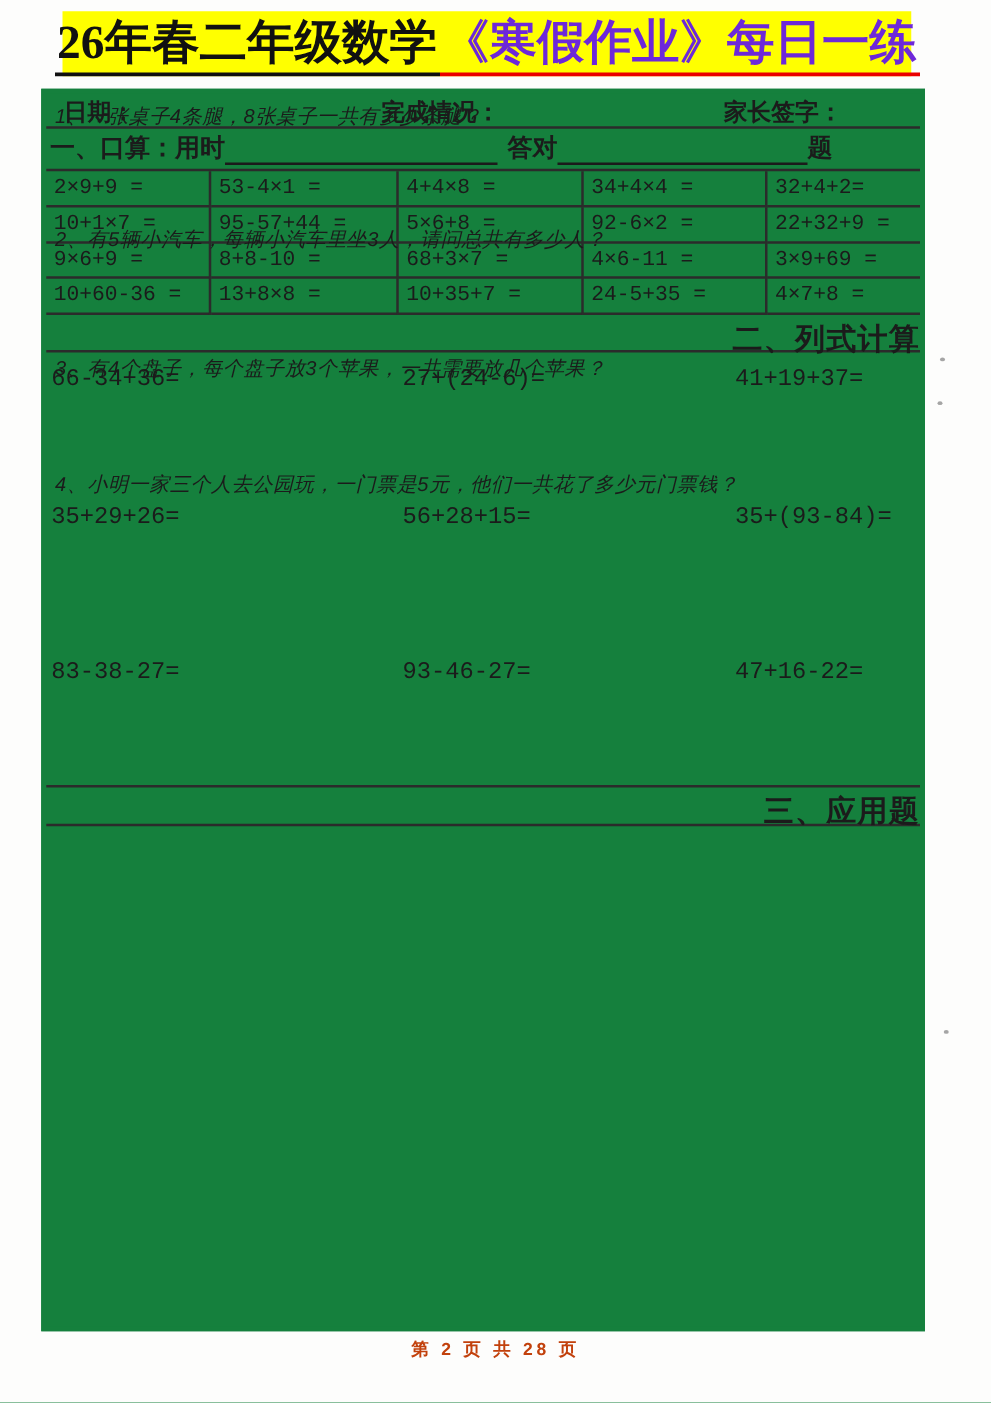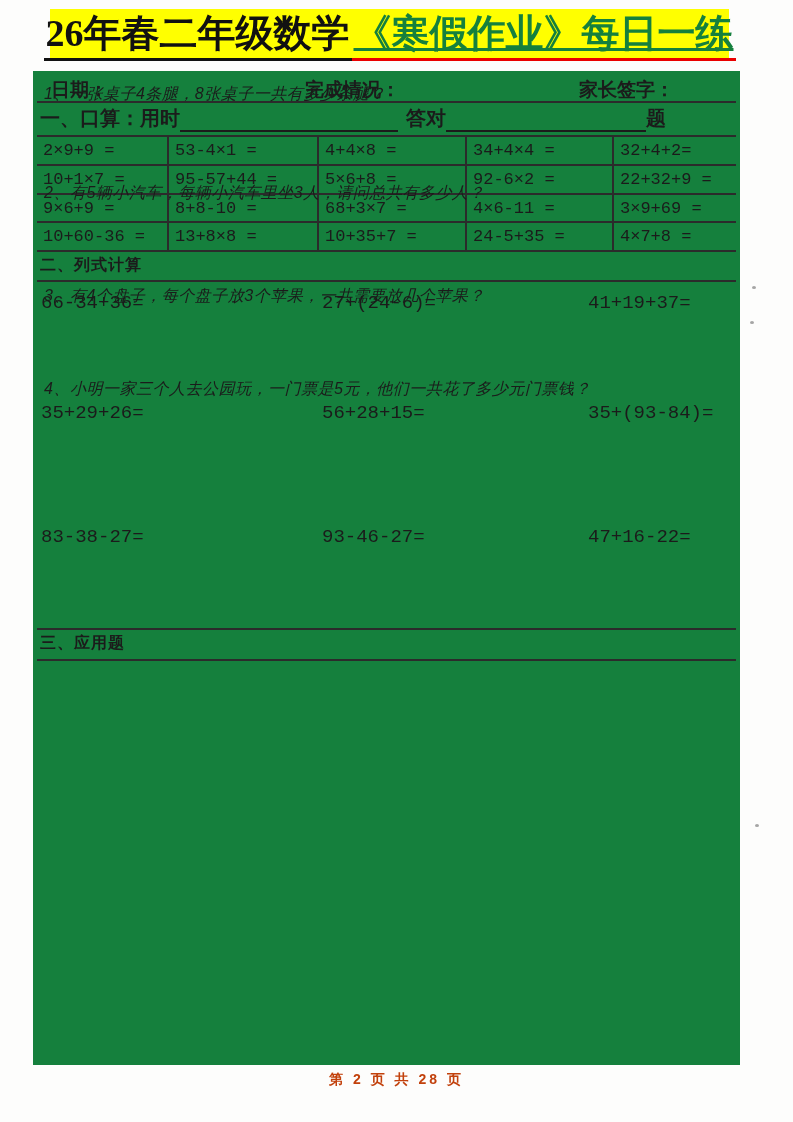--- a/index.html
+++ b/index.html
@@ -10,21 +10,21 @@
   }
   
   .banner{
     position:absolute;left:50px;top:9px;width:679px;height:52px;
     background:#ffff00;display:flex;justify-content:center;align-items:flex-start;
     font-family:"Liberation Serif","DejaVu Serif",serif;
     font-size:38px;font-weight:bold;white-space:nowrap;
   }
   .banner .part{display:flex;align-items:center;height:100%;box-sizing:border-box;padding:0 2px;}
   .banner .t-black{color:#111;border-bottom:3px solid #111;}
-  .banner .t-red{color:#15803d;border-bottom:3px solid #ea0000;text-decoration:underline;}
+  .banner .t-red{color:#6d28d9;border-bottom:3px solid #ea0000;}
   
   .sheet{
     position:absolute;left:33px;top:71px;width:707px;height:994px;
     box-sizing:border-box;border:4px solid #15803d;background:#15803d;
   }
   .rowline{border-bottom:2px solid #2b2b2b;box-sizing:border-box;position:relative;}
   
   .info-row{height:28px;font-weight:bold;font-size:19px;}
   .info-row .lbl{position:absolute;top:2px;}
   .info-row .date{left:14px;}
@@ -46,21 +46,21 @@
   }
   .oral-grid .cell{
     box-sizing:border-box;border-right:2px solid #2b2b2b;border-bottom:2px solid #2b2b2b;
     font-family:"Liberation Mono","DejaVu Sans Mono",monospace;
     font-size:17px;padding:4px 0 0 6px;white-space:nowrap;overflow:hidden;
   }
   .oral-grid .cell:nth-child(5n){border-right:none;}
   .oral-grid .cell:nth-child(n+16){border-bottom:2px solid #2b2b2b;}
   
   .sec-head{
-    font-weight:bold;font-size:16px;padding:3px 0 0 3px;letter-spacing:1px;
+    font-weight:bold;font-size:24px;padding:3px 0 0 3px;letter-spacing:1px;text-align:right;
   }
   .sec-head.h2{height:30px;}
   .sec-head.h3{height:31px;}
   
   .sec2-body{height:348px;}
   .sec2-body .eq{
     position:absolute;font-family:"Liberation Mono","DejaVu Sans Mono",monospace;
     font-size:19px;white-space:nowrap;
   }
   .r0{top:10px;} .r1{top:120px;} .r2{top:244px;}

